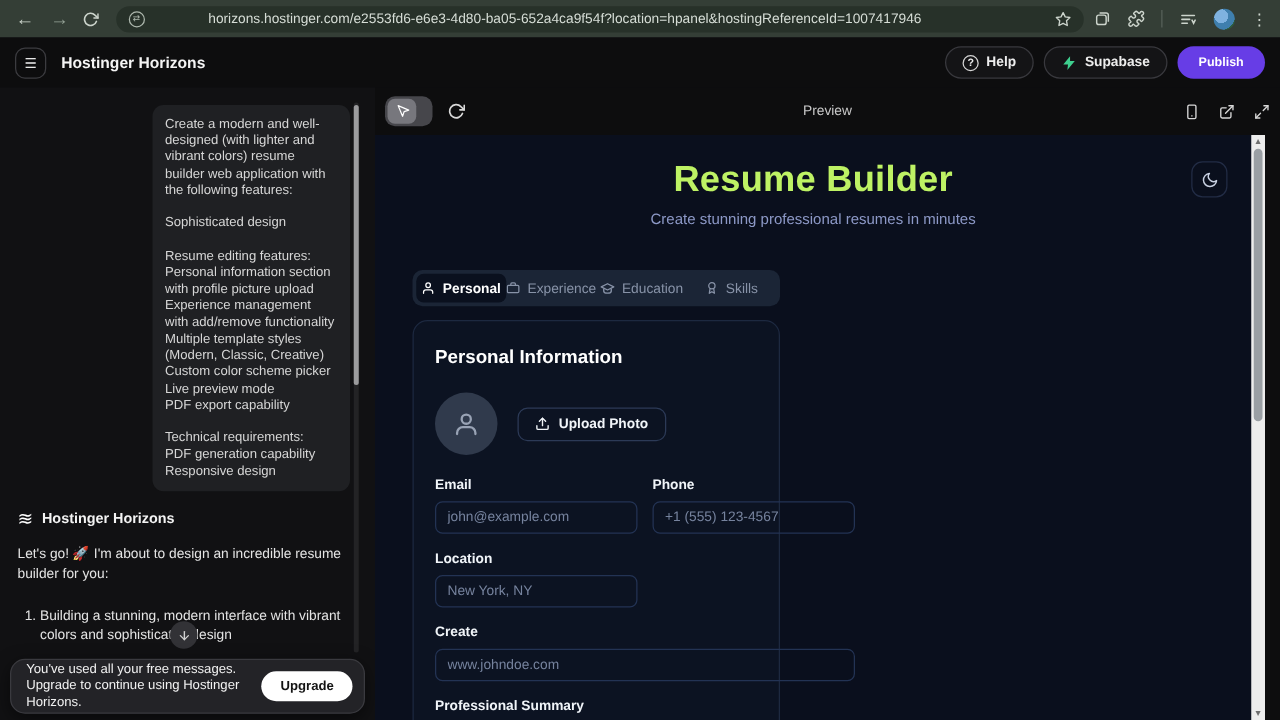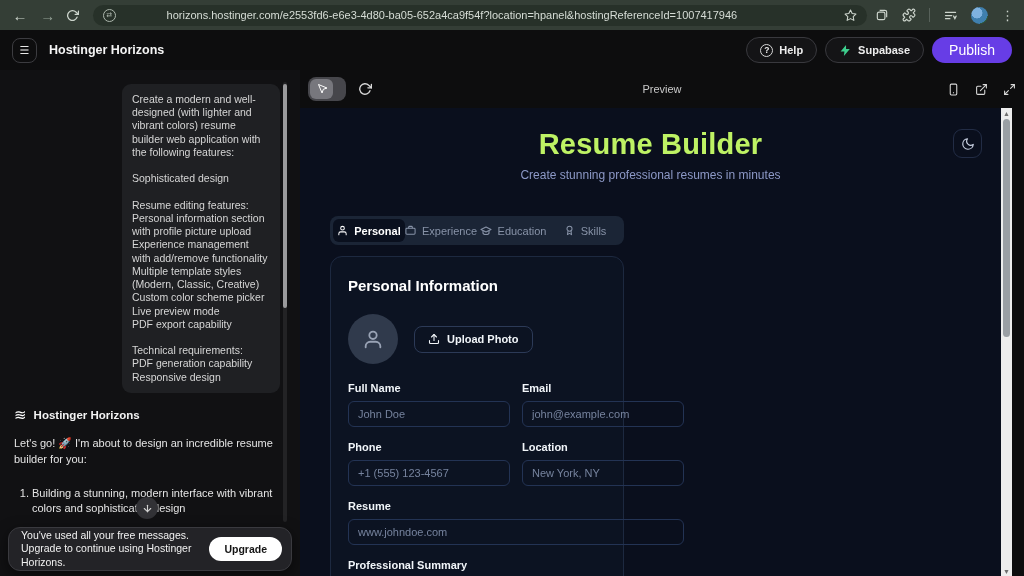--- a/index.html
+++ b/index.html
@@ -30,21 +30,21 @@
   .menu-btn { width:25px; height:25px; border:1px solid #3c3c40; border-radius:8px;
     color:#e8e8e8; font-size:11px; display:flex; align-items:center; justify-content:center; }
   .app-title { color:#f4f4f4; font-weight:bold; font-size:12.5px; margin-left:12px; }
   .hdr-spacer { flex:1; }
   .btn-outline { height:26px; border:1px solid #39393e; background:#141416; border-radius:14px;
     color:#ededed; font-weight:bold; font-size:11px; display:flex; align-items:center;
     gap:6px; padding:0 13px; margin-left:8px; cursor:pointer; }
   .help-q { width:13px; height:13px; border:1.3px solid #d6d6d6; border-radius:50%;
     font-size:8.5px; font-weight:bold; display:flex; align-items:center; justify-content:center; }
   .btn-publish { height:26px; background:#673de6; border:none; border-radius:14px; color:#fff;
-    font-weight:normal; font-size:14px; padding:0 17px; margin-left:8px; cursor:pointer; }
+    font-weight:bold; font-size:10px; padding:0 17px; margin-left:8px; cursor:pointer; }
 
   
   .main { position:relative; height:506px; display:flex; }
 
   
   .chat-panel { position:relative; width:300px; background:#111113; overflow:hidden;padding-left:42px; }
   .user-bubble { position:absolute; left:122px; top:14px; width:158px; background:#1f2023;
     border-radius:9px; padding:9px 10px; color:#d6d6d6; font-size:10.5px; line-height:1.26;
     white-space:pre-line; }
   .chat-track { position:absolute; left:283px; top:12px; width:4px; height:440px; background:#232325; border-radius:2px; }
@@ -327,37 +327,33 @@
                   <polyline points="17 8 12 3 7 8"></polyline>
                   <line x1="12" y1="3" x2="12" y2="15"></line>
                 </svg>
             </span>
             <span>Upload Photo</span>
           </button>
         </div>
 
         <div class="form">
           <div class="field">
-            <label>Full Name</label>
-            <input type="text" placeholder="John Doe" style="">
-          </div>
-          <div class="field">
             <label>Email</label>
             <input type="text" placeholder="john@example.com" style="">
           </div>
           <div class="field">
             <label>Phone</label>
             <input type="text" placeholder="+1 (555) 123-4567" style="">
           </div>
           <div class="field">
             <label>Location</label>
             <input type="text" placeholder="New York, NY" style="">
           </div>
           <div class="field wide">
-            <label>Resume</label>
+            <label>Create</label>
             <input type="text" placeholder="www.johndoe.com" style="">
           </div>
           <div class="field wide">
             <label>Professional Summary</label>
 
           </div>
         </div>
       </div>
 
       <div class="pv-sb">

